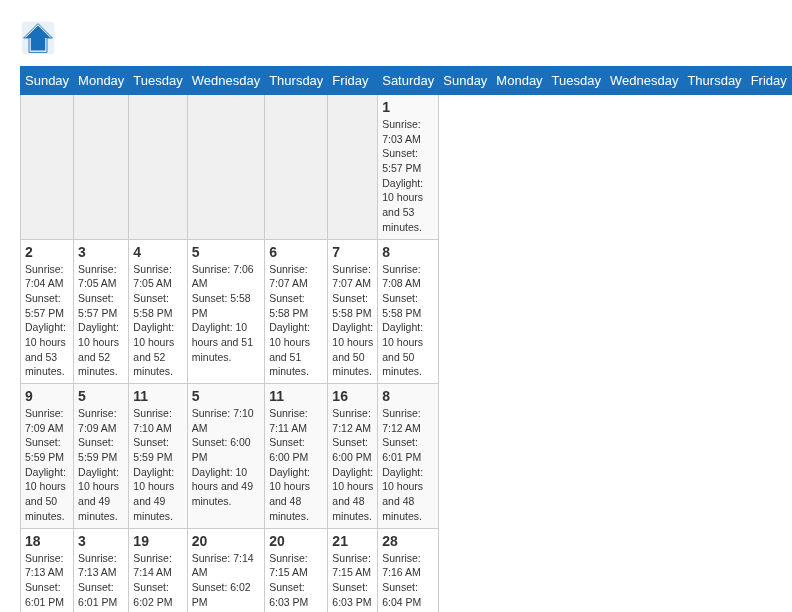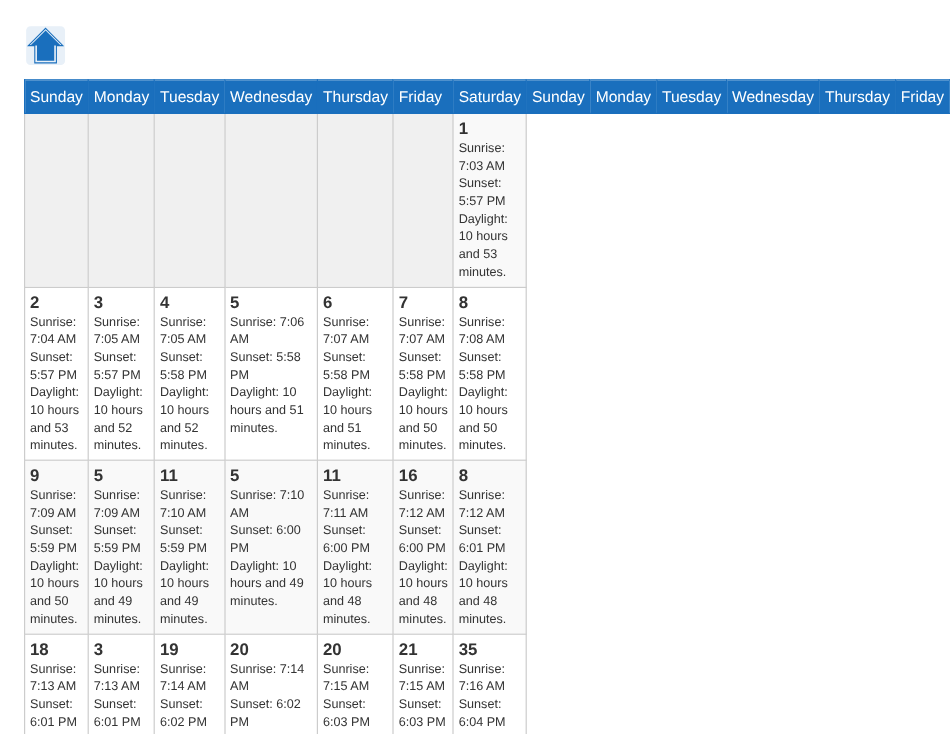--- a/index.html
+++ b/index.html
@@ -219,18 +219,18 @@
       </td>
         <td>
         <span class="day-num">20</span>
         <span class="day-info">Sunrise: 7:15 AM<br>Sunset: 6:03 PM<br>Daylight: 10 hours and 47 minutes.</span>
       </td>
         <td>
         <span class="day-num">21</span>
         <span class="day-info">Sunrise: 7:15 AM<br>Sunset: 6:03 PM<br>Daylight: 10 hours and 47 minutes.</span>
       </td>
         <td>
-        <span class="day-num">35</span>
+        <span class="day-num">28</span>
         <span class="day-info">Sunrise: 7:16 AM<br>Sunset: 6:04 PM<br>Daylight: 10 hours and 47 minutes.</span>
       </td>
       </tr>
     </tbody>
 </table>
 
 </body></html>

